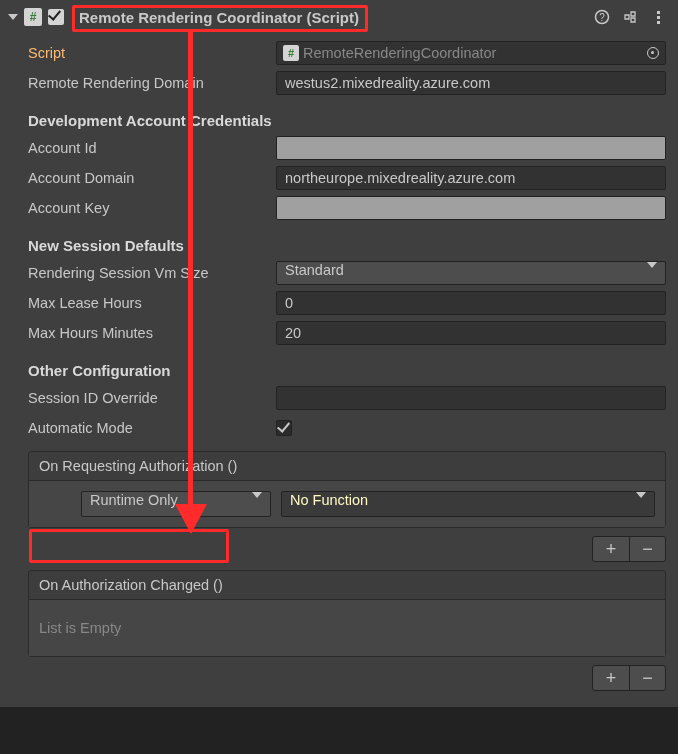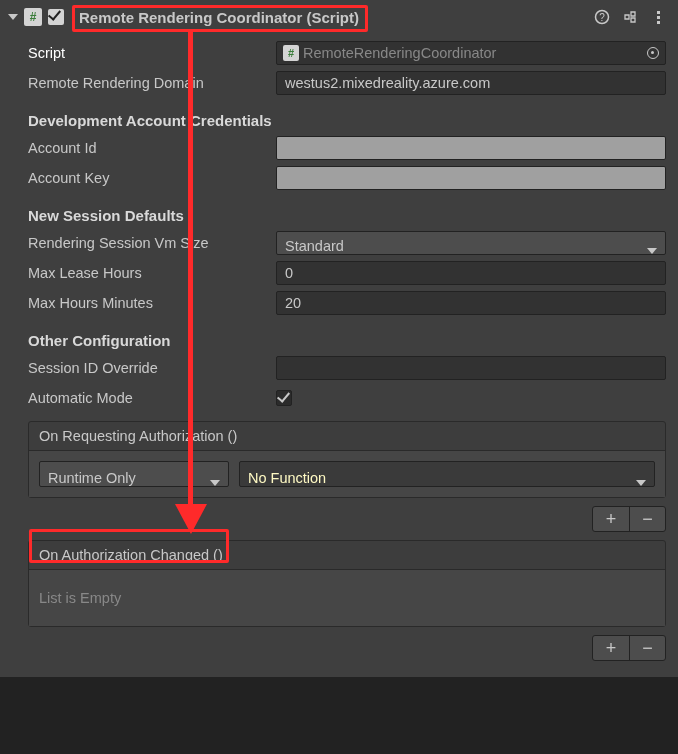--- a/index.html
+++ b/index.html
@@ -40,29 +40,29 @@
   .row .label{width:248px;font-size:14.5px;color:var(--text);}
   .row .field{flex:1;}
   .section-head{font-size:15px;font-weight:600;color:var(--text-heading);padding:14px 0 4px 0;}
   
   .txt-field{height:24px;background:#323232;border:1px solid #222;border-radius:2px;color:var(--text);font-size:14.5px;padding:0 8px;display:flex;align-items:center;overflow:hidden;white-space:nowrap;}
   .txt-field.light{background:var(--field-light);}
   .obj-field{height:24px;background:#323232;border:1px solid #222;border-radius:2px;display:flex;align-items:center;padding:0 6px;color:var(--text-dim);font-size:14.5px;}
   .obj-field .hash{width:16px;height:16px;background:#d4d4d4;border-radius:2px;display:flex;align-items:center;justify-content:center;font-size:11px;font-weight:bold;color:#3a7d3a;margin-right:4px;}
   .obj-field .picker{margin-left:auto;width:12px;height:12px;border:1.5px solid var(--text);border-radius:50%;position:relative;}
   .obj-field .picker::after{content:"";position:absolute;left:3px;top:3px;width:3px;height:3px;background:var(--text);border-radius:50%;}
-  .dd-field{height:24px;background:#4d4d4d;border:1px solid #222;border-radius:2px;display:flex;align-items:flex-end;padding:0 8px;color:var(--text);font-size:14.5px;}
+  .dd-field{height:24px;background:#4d4d4d;border:1px solid #222;border-radius:2px;display:flex;align-items:flex-start;padding:0 8px;color:var(--text);font-size:14.5px;}
   .dd-field .tri{margin-left:auto;width:0;height:0;border-left:5px solid transparent;border-right:5px solid transparent;border-top:6px solid var(--text);}
   
   
   .event-block{margin:8px 12px 0 28px;background:#3d3d3d;border:1px solid #2a2a2a;border-radius:3px;position:relative;}
   .event-head{padding:6px 10px;font-size:14.5px;color:var(--text);border-bottom:1px solid #2a2a2a;}
   .event-body{background:#464646;min-height:40px;display:flex;align-items:center;padding:8px 10px;color:var(--text-dim);font-size:14.5px;}
   .event-row{display:flex;gap:10px;width:100%;}
-  .event-left{width:190px;display:flex;flex-direction:column;gap:6px;}
+  .event-left{width:190px;display:flex;flex-direction:column;gap:6px;margin-left:42px;}
   .event-right{flex:1;}
   .event-footer{display:flex;justify-content:flex-end;padding:4px 0 0 0;}
   .pm-group{display:flex;border:1px solid #222;border-radius:3px;overflow:hidden;background:#4d4d4d;}
   .pm-btn{width:36px;height:24px;display:flex;align-items:center;justify-content:center;color:var(--text);font-size:18px;}
   .pm-btn + .pm-btn{border-left:1px solid #222;}
   
   
   .hl{position:absolute;border:3px solid var(--highlight);border-radius:2px;pointer-events:none;}
   .arrow-line{position:absolute;background:var(--highlight);pointer-events:none;}
   .arrow-head{position:absolute;pointer-events:none;}
@@ -98,37 +98,41 @@
             <span></span>
             <span></span>
           </span>
       </span>
     </div>
   </div>
 
   <div class="rows">
 
     <div class="row">
-      <div class="label" style="color:#ffffff">Script</div>
+      <div class="label" style="color:#fdba74">Script</div>
       <div class="field obj-field">
         <span class="hash">#</span>
         <span>RemoteRenderingCoordinator</span>
         <span class="picker"></span>
       </div>
     </div>
 
     <div class="row">
       <div class="label">Remote Rendering Domain</div>
       <div class="field txt-field">westus2.mixedreality.azure.com</div>
     </div>
 
     <div class="section-head">Development Account Credentials</div>
     <div class="row">
       <div class="label">Account Id</div>
       <div class="field txt-field light"></div>
+    </div>
+    <div class="row">
+      <div class="label">Account Domain</div>
+      <div class="field txt-field">northeurope.mixedreality.azure.com</div>
     </div>
     <div class="row">
       <div class="label">Account Key</div>
       <div class="field txt-field light"></div>
     </div>
 
     <div class="section-head">New Session Defaults</div>
     <div class="row">
       <div class="label">Rendering Session Vm Size</div>
       <div class="field dd-field">

